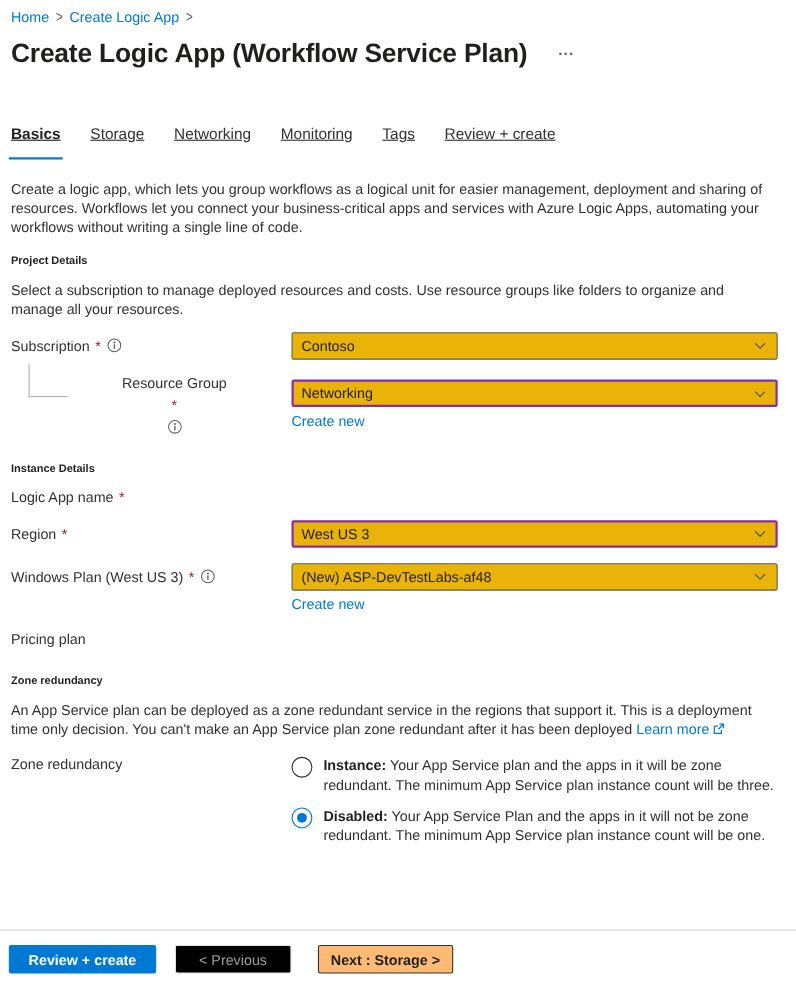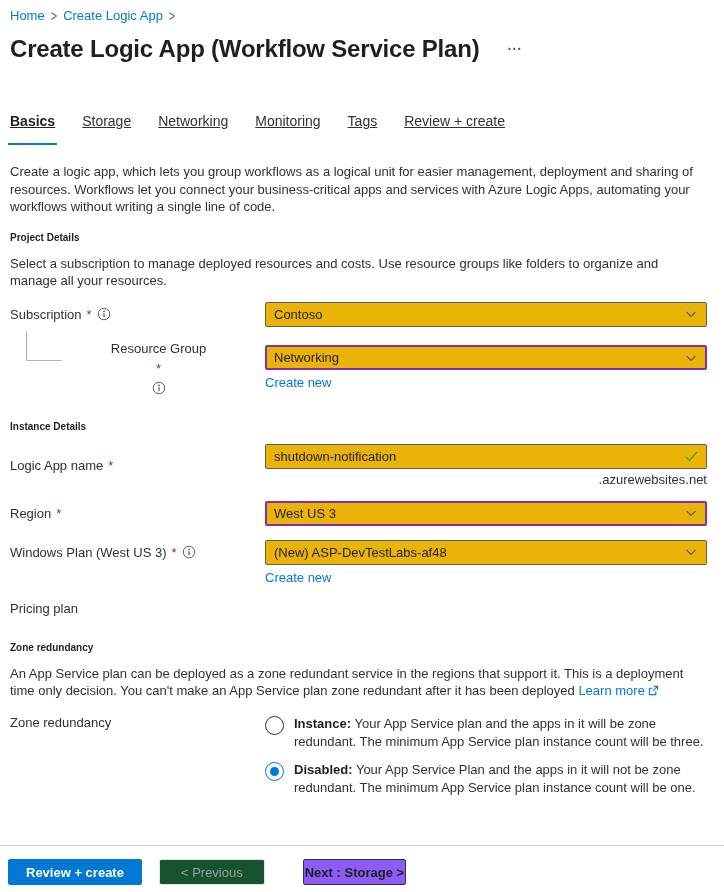--- a/index.html
+++ b/index.html
@@ -77,23 +77,23 @@
   .radio-text b { color: #201f1e; }
 
   
   .footer { position: absolute; left: 0; right: 0; top: 845px; height: 47px;
             border-top: 1px solid #d6d4d2; background: #fff; padding: 13px 0 0 8px;
             display: flex; align-items: flex-start; }
   .btn { height: 26px; font-size: 13px; font-weight: 700; border-radius: 2px;
          display: inline-flex; align-items: center; justify-content: center; cursor: pointer;
          font-family: "Liberation Sans", "DejaVu Sans", sans-serif; }
   .btn-primary { background: #0078d4; border: 1px solid #0078d4; color: #fff; padding: 0 17px; }
-  .btn-disabled { background: #14532d; border: 1px solid #e4e2e0; color: #a19f9d; font-weight: 400;
+  .btn-disabled { background: #000000; border: 1px solid #e4e2e0; color: #a19f9d; font-weight: 400;
                   padding: 0 21px; margin-left: 17px; cursor: default; }
-  .btn-outline { background: #8b5cf6; border: 1px solid #323130; color: #201f1e; padding: 0 1px; margin-left: 38px; }
+  .btn-outline { background: #fdba74; border: 1px solid #323130; color: #201f1e; padding: 0 11px; margin-left: 24px; }
 </style>
 </head>
 <body>
 
 <div class="page">
 
   <div class="breadcrumb">
     <a>Home</a>
     <span class="sep">&gt;</span>
     <a>Create Logic App</a>
@@ -173,31 +173,20 @@
   </div>
 
   <h2 class="section" style="margin-top:26px;">Instance Details</h2>
 
   <div class="form">
 
     <div class="row tight">
       <div class="label-cell">
         <span>Logic App name</span>
         <span class="req">*</span>
-      </div>
-      <div class="control-cell">
-        <div class="textfield">
-          <span class="value">shutdown-notification</span>
-          <span class="check">
-            <svg width="13" height="13" viewBox="0 0 13 13">
-                <polyline points="1,7 4.5,10.5 12,2" fill="none" stroke="#57a300" stroke-width="1.4"></polyline>
-              </svg>
-          </span>
-        </div>
-        <div class="suffix-line">.azurewebsites.net</div>
       </div>
     </div>
 
     <div class="row" style="margin-top:14px;">
       <div class="label-cell">
         <span>Region</span>
         <span class="req">*</span>
       </div>
       <div class="control-cell">
         <div class="dropdown modified">

